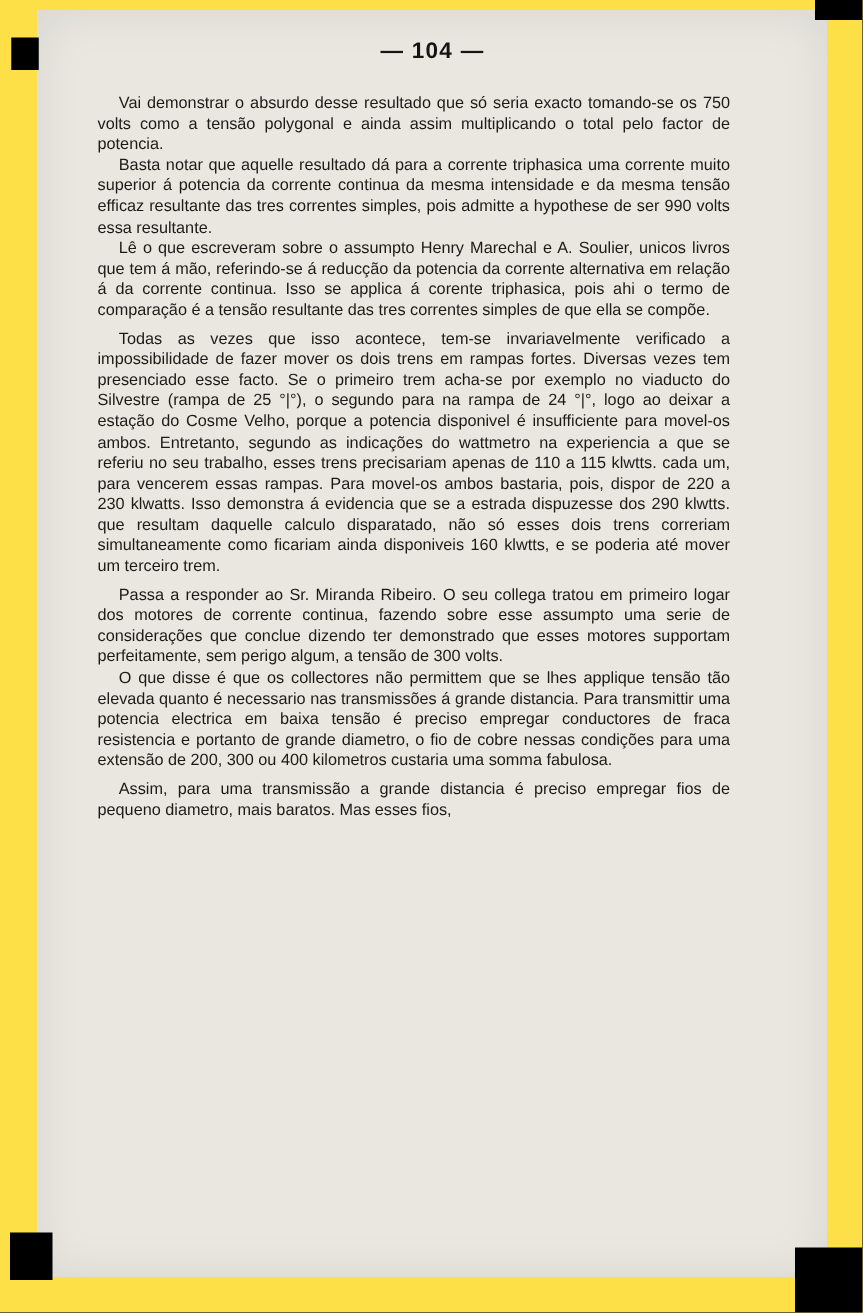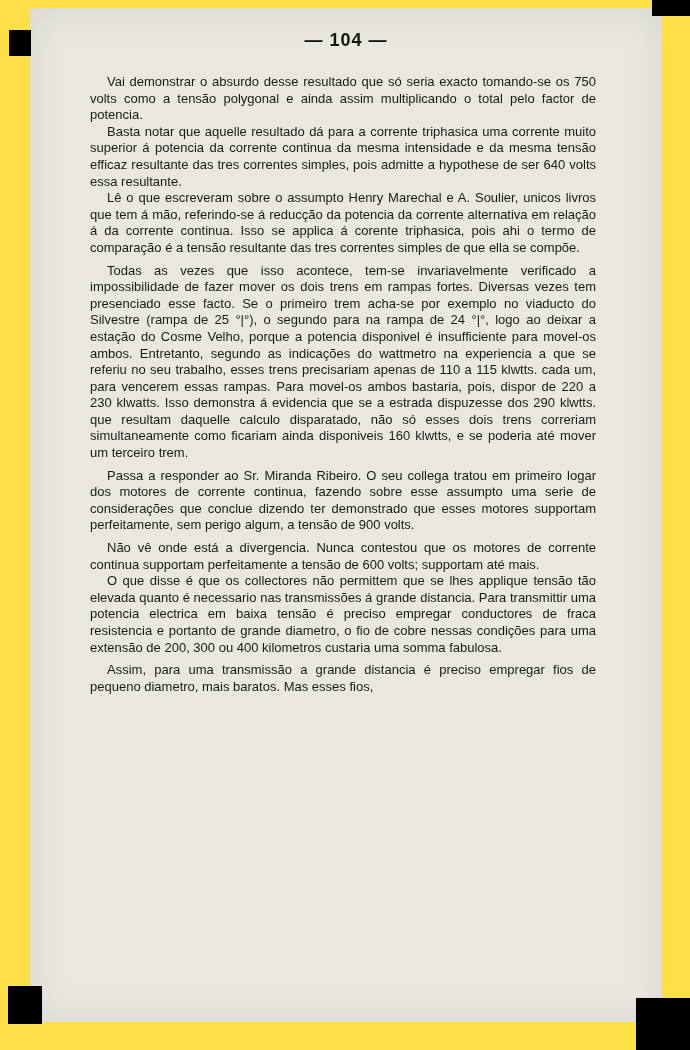--- a/index.html
+++ b/index.html
@@ -30,21 +30,21 @@
     left: 0;
     width: 100%;
     text-align: center;
     font-size: 18px;
     font-weight: bold;
     color: #161412;
     letter-spacing: 1px;
   }
   .text-block {
     position: absolute;
-    left: 60px;
+    left: 48px;
     top: 66px;
     width: 506px;
     color: #1c1a17;
     font-size: 13px;
     line-height: 16.6px;
     text-align: justify;
   }
   .text-block p {
     margin: 0;
     text-indent: 17px;
@@ -65,25 +65,24 @@
 <body>
 
 <div class="scan">
 
   <div class="page">
 
     <div class="page-number">— 104 —</div>
 
     <div class="text-block">
       <p>Vai demonstrar o absurdo desse resultado que só seria exacto tomando-se os 750 volts como a tensão polygonal e ainda assim multiplicando o total pelo factor de potencia.</p>
-      <p>Basta notar que aquelle resultado dá para a corrente triphasica uma corrente muito superior á potencia da corrente continua da mesma intensidade e da mesma tensão efficaz resultante das tres correntes simples, pois admitte a hypothese de ser 640 volts essa resultante.</p>
+      <p>Basta notar que aquelle resultado dá para a corrente triphasica uma corrente muito superior á potencia da corrente continua da mesma intensidade e da mesma tensão efficaz resultante das tres correntes simples, pois admitte a hypothese de ser 990 volts essa resultante.</p>
       <p>Lê o que escreveram sobre o assumpto Henry Marechal e A. Soulier, unicos livros que tem á mão, referindo-se á reducção da potencia da corrente alternativa em relação á da corrente continua. Isso se applica á corente triphasica, pois ahi o termo de comparação é a tensão resultante das tres correntes simples de que ella se compõe.</p>
       <p class="gap">Todas as vezes que isso acontece, tem-se invariavelmente verificado a impossibilidade de fazer mover os dois trens em rampas fortes. Diversas vezes tem presenciado esse facto. Se o primeiro trem acha-se por exemplo no viaducto do Silvestre (rampa de 25 °|°), o segundo para na rampa de 24 °|°, logo ao deixar a estação do Cosme Velho, porque a potencia disponivel é insufficiente para movel-os ambos. Entretanto, segundo as indicações do wattmetro na experiencia a que se referiu no seu trabalho, esses trens precisariam apenas de 110 a 115 klwtts. cada um, para vencerem essas rampas. Para movel-os ambos bastaria, pois, dispor de 220 a 230 klwatts. Isso demonstra á evidencia que se a estrada dispuzesse dos 290 klwtts. que resultam daquelle calculo disparatado, não só esses dois trens correriam simultaneamente como ficariam ainda disponiveis 160 klwtts, e se poderia até mover um terceiro trem.</p>
-      <p class="gap">Passa a responder ao Sr. Miranda Ribeiro. O seu collega tratou em primeiro logar dos motores de corrente continua, fazendo sobre esse assumpto uma serie de considerações que conclue dizendo ter demonstrado que esses motores supportam perfeitamente, sem perigo algum, a tensão de 900 volts.</p>
-      <p class="gap">Não vê onde está a divergencia. Nunca contestou que os motores de corrente continua supportam perfeitamente a tensão de 600 volts; supportam até mais.</p>
+      <p class="gap">Passa a responder ao Sr. Miranda Ribeiro. O seu collega tratou em primeiro logar dos motores de corrente continua, fazendo sobre esse assumpto uma serie de considerações que conclue dizendo ter demonstrado que esses motores supportam perfeitamente, sem perigo algum, a tensão de 300 volts.</p>
       <p>O que disse é que os collectores não permittem que se lhes applique tensão tão elevada quanto é necessario nas transmissões á grande distancia. Para transmittir uma potencia electrica em baixa tensão é preciso empregar conductores de fraca resistencia e portanto de grande diametro, o fio de cobre nessas condições para uma extensão de 200, 300 ou 400 kilometros custaria uma somma fabulosa.</p>
       <p class="gap">Assim, para uma transmissão a grande distancia é preciso empregar fios de pequeno diametro, mais baratos. Mas esses fios,</p>
     </div>
 
   </div>
 
   <div class="artifact tl"></div>
   <div class="artifact tr"></div>
   <div class="artifact bl"></div>
   <div class="artifact br"></div>

